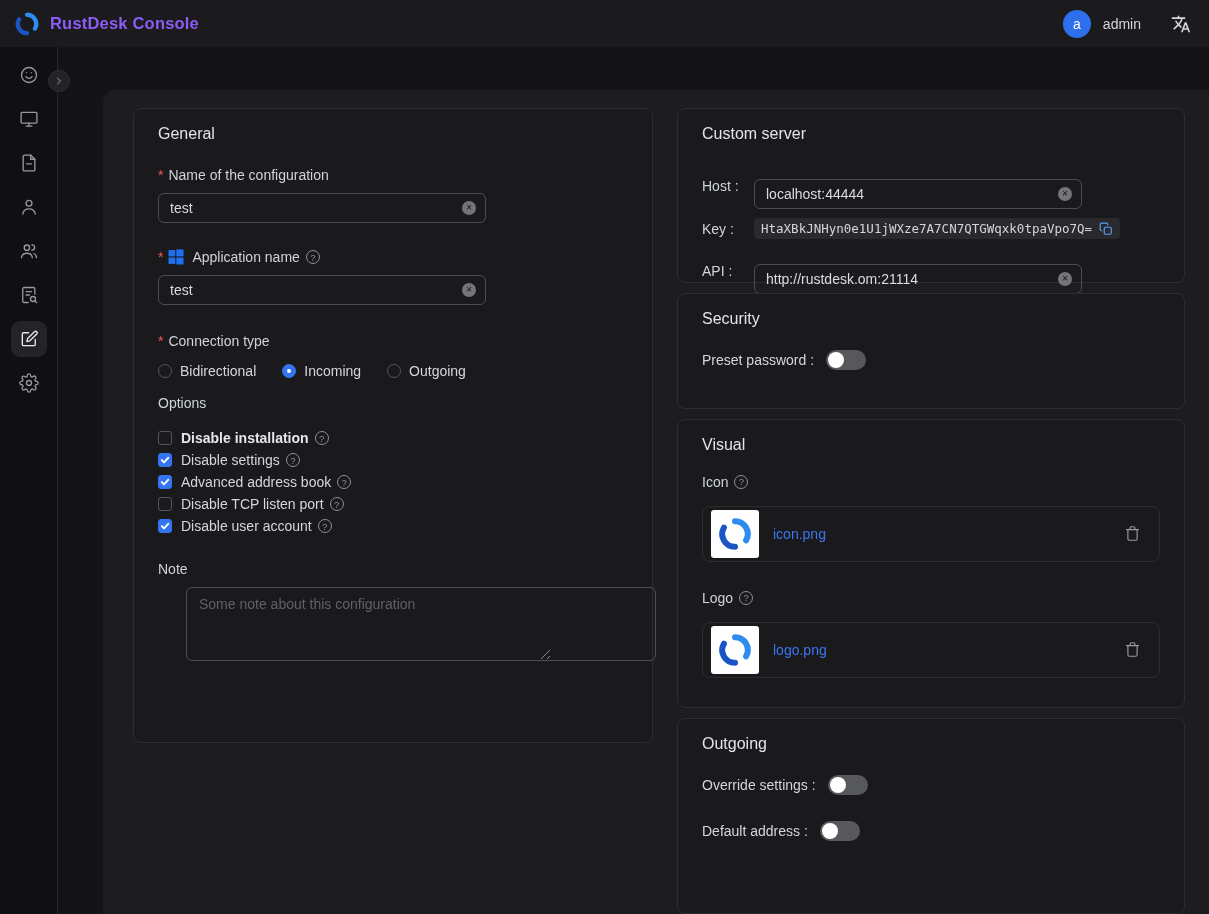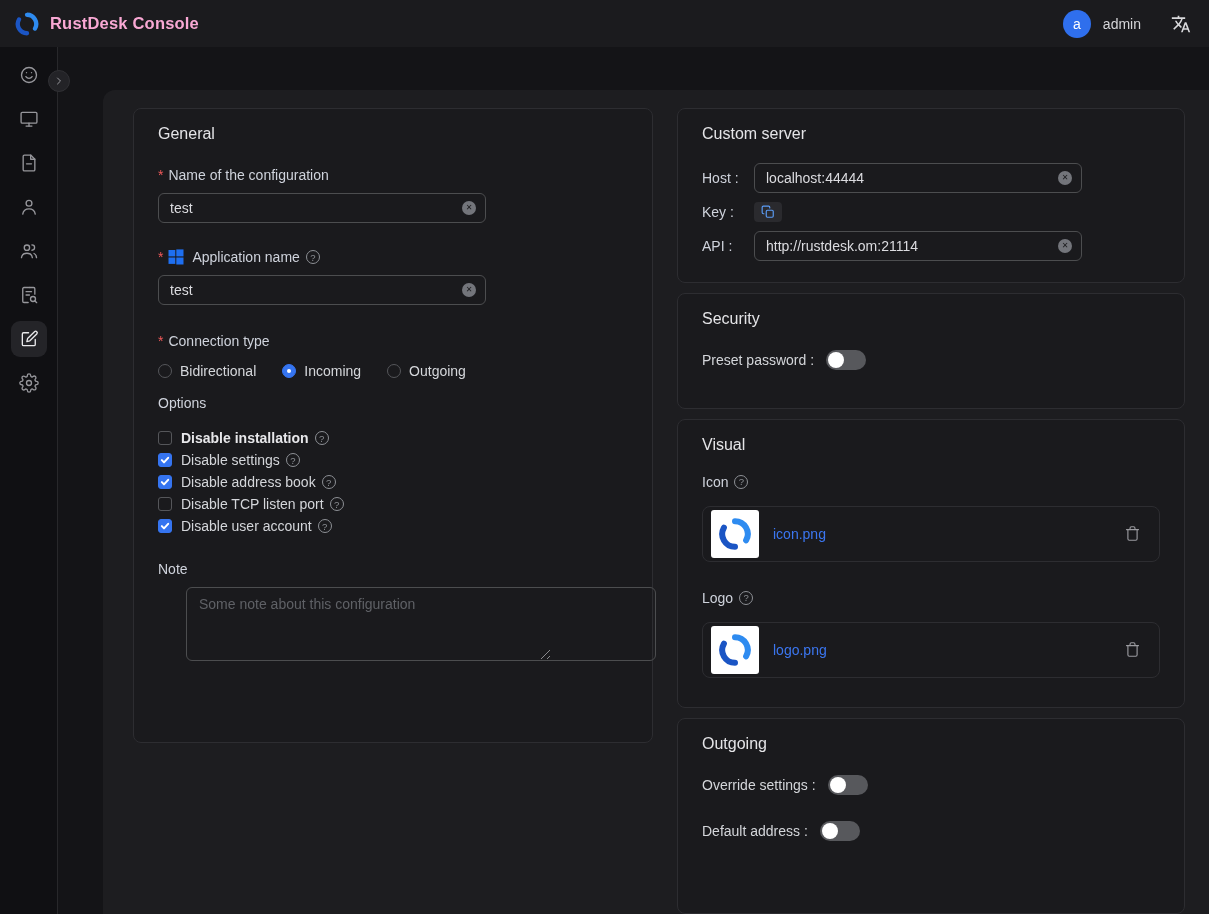--- a/index.html
+++ b/index.html
@@ -4,21 +4,21 @@
 <style>
   * { margin:0; padding:0; box-sizing:border-box; }
   html,body { width:1209px; height:914px; overflow:hidden; background:#141417;
     font-family:"Liberation Sans","DejaVu Sans",sans-serif; }
 
   
   .topbar { position:absolute; left:0; top:0; right:0; height:47px; background:#1b1b1e;
     display:flex; align-items:center; padding:0 18px 0 14px; z-index:10; }
   .brand { display:flex; align-items:center; gap:10px; }
   .brand-logo { width:26px; height:26px; }
-  .brand-title { color:#f9a8d4; font-size:16.5px; font-weight:700; letter-spacing:.2px; }
+  .brand-title { color:#8b5cf6; font-size:16.5px; font-weight:700; letter-spacing:.2px; }
   .topbar-right { margin-left:auto; display:flex; align-items:center; gap:12px; }
   .avatar { width:28px; height:28px; border-radius:50%; background:#2f6fed; color:#fff;
     display:flex; align-items:center; justify-content:center; font-size:14px; cursor:pointer; }
   .username { color:#d6d6d9; font-size:14px; cursor:pointer; }
   .translate { width:20px; height:20px; margin-left:18px; color:#d9d9dc; cursor:pointer; }
   .translate svg { width:20px; height:20px; fill:currentColor; }
 
   
   .sidebar { position:absolute; left:0; top:47px; bottom:0; width:58px; background:#101013;
     border-right:1px solid #28282b; display:flex; flex-direction:column; align-items:center;
@@ -45,21 +45,21 @@
   
   .form-label { color:#cfd3dc; font-size:14px; display:flex; align-items:center; }
   .asterisk { color:#f25a5a; margin-right:5px; font-size:14px; }
   .win-icon { width:16px; height:16px; margin-right:8px; }
   .help-icon { width:14px; height:14px; border:1px solid #8d9095; border-radius:50%; color:#8d9095;
     font-size:9.5px; display:inline-flex; align-items:center; justify-content:center; margin-left:6px;
     cursor:pointer; flex:none; }
   .help-icon::after { content:"?"; }
 
   .el-input { width:328px; height:30px; border:1px solid #4c4d4f; border-radius:6px;
-    display:flex; align-items:center; padding:0 9px 0 11px; background:transparent; }
+    display:flex; align-items:center; padding:0 9px 0 11px; background:transparent;margin-top:16px; }
   .el-input input { flex:1; min-width:0; background:transparent; border:none; outline:none;
     color:#dcdce0; font-size:14px; font-family:inherit; }
   .clear-icon { width:14px; height:14px; border-radius:50%; background:#73757b; color:#1a1a1d;
     font-size:10px; line-height:1; display:flex; align-items:center; justify-content:center;
     cursor:pointer; flex:none; }
   .clear-icon::after { content:"✕"; transform:scale(.8); }
 
   
   .radio-row { display:flex; align-items:flex-start; gap:26px; }
   .radio-item { display:flex; align-items:center; gap:8px; cursor:pointer; }
@@ -276,21 +276,21 @@
             </span>
           <span class="opt-label">Disable settings</span>
           <span class="help-icon"></span>
         </label>
         <label class="opt-row">
           <span class="checkbox checked">
               <svg viewBox="0 0 12 12">
                 <polyline points="2.2 6.2 4.8 8.8 9.8 3.4"></polyline>
               </svg>
             </span>
-          <span class="opt-label">Disable address book</span>
+          <span class="opt-label">Advanced address book</span>
           <span class="help-icon"></span>
         </label>
         <label class="opt-row">
           <span class="checkbox"></span>
           <span class="opt-label">Disable TCP listen port</span>
           <span class="help-icon"></span>
         </label>
         <label class="opt-row">
           <span class="checkbox checked">
               <svg viewBox="0 0 12 12">
@@ -314,20 +314,21 @@
     <div class="card" style="height:175px;">
       <div class="card-title">Custom server</div>
       <div class="srv-grid">
         <span class="srv-label">Host :</span>
         <div class="el-input">
           <input value="localhost:44444" style="">
           <span class="clear-icon"></span>
         </div>
         <span class="srv-label">Key :</span>
         <div class="key-chip">
+          <span class="key-text">HtaXBkJNHyn0e1U1jWXze7A7CN7QTGWqxk0tpaVpo7Q=</span>
           <span class="copy-icon">
             <svg viewBox="0 0 24 24">
                 <rect x="9" y="9" width="12" height="12" rx="2"></rect>
                 <path d="M5 15H4a2 2 0 0 1-2-2V4a2 2 0 0 1 2-2h9a2 2 0 0 1 2 2v1"></path>
               </svg>
           </span>
         </div>
         <span class="srv-label">API :</span>
         <div class="el-input">
           <input value="http://rustdesk.om:21114" style="">

